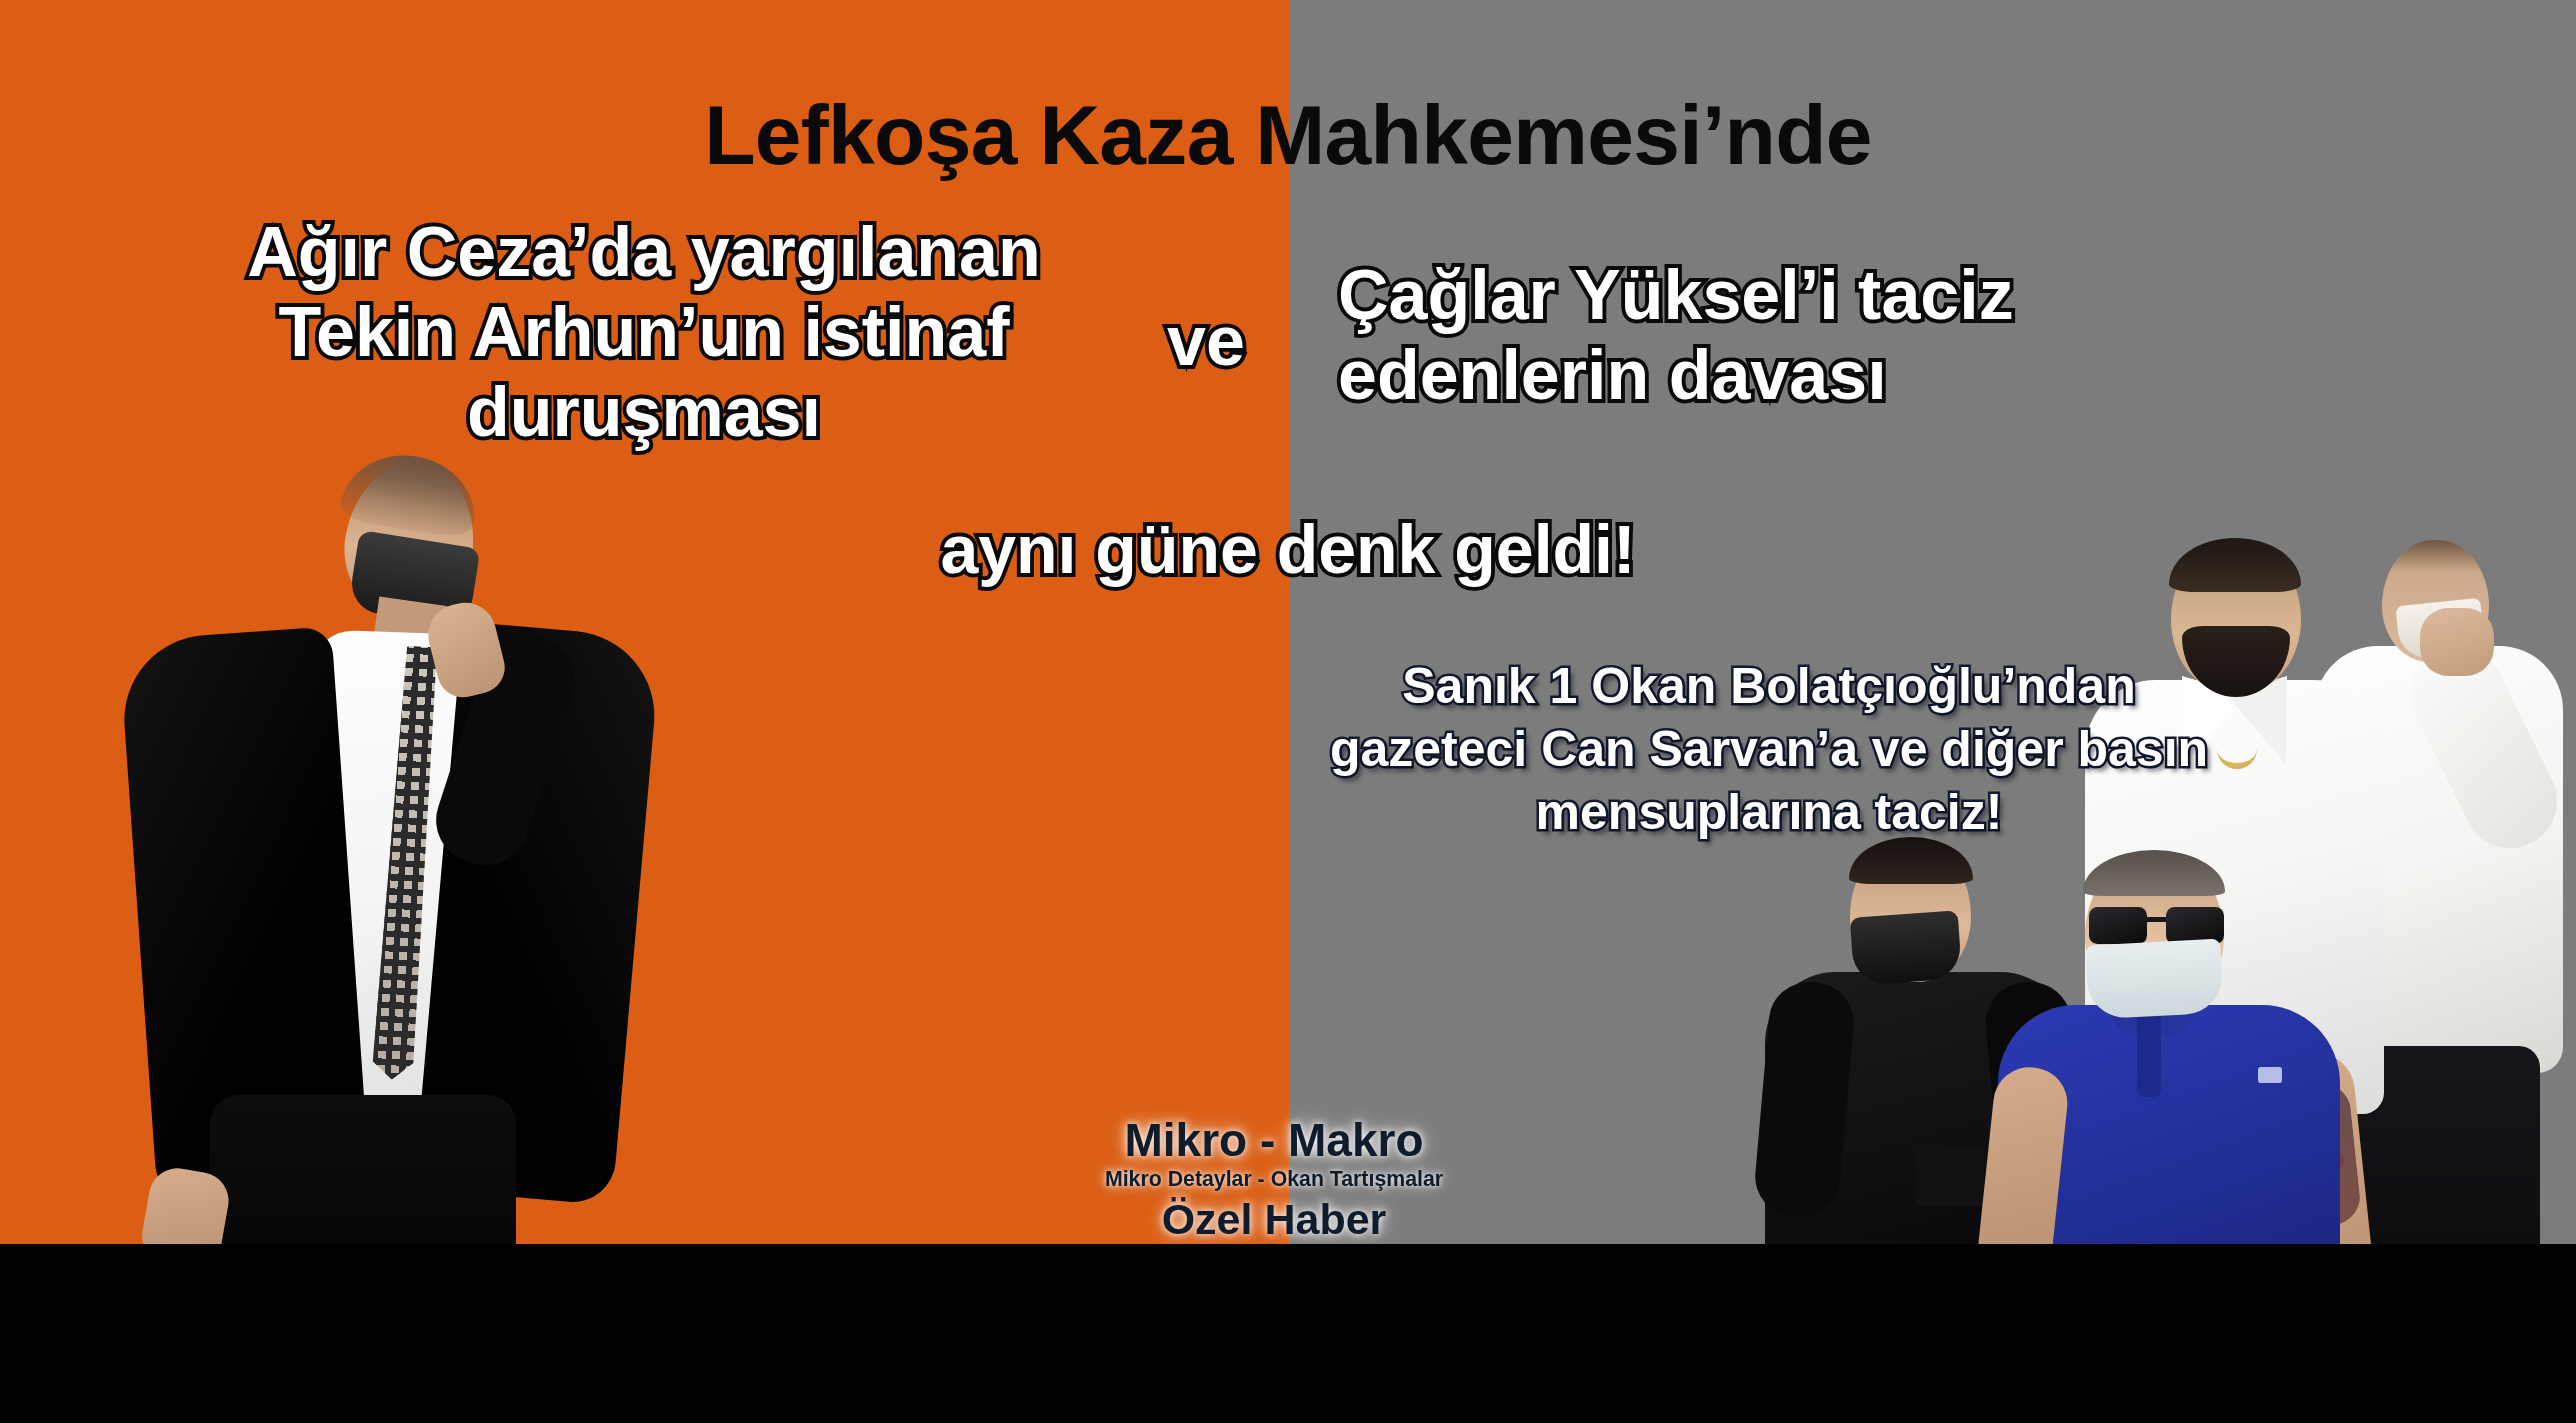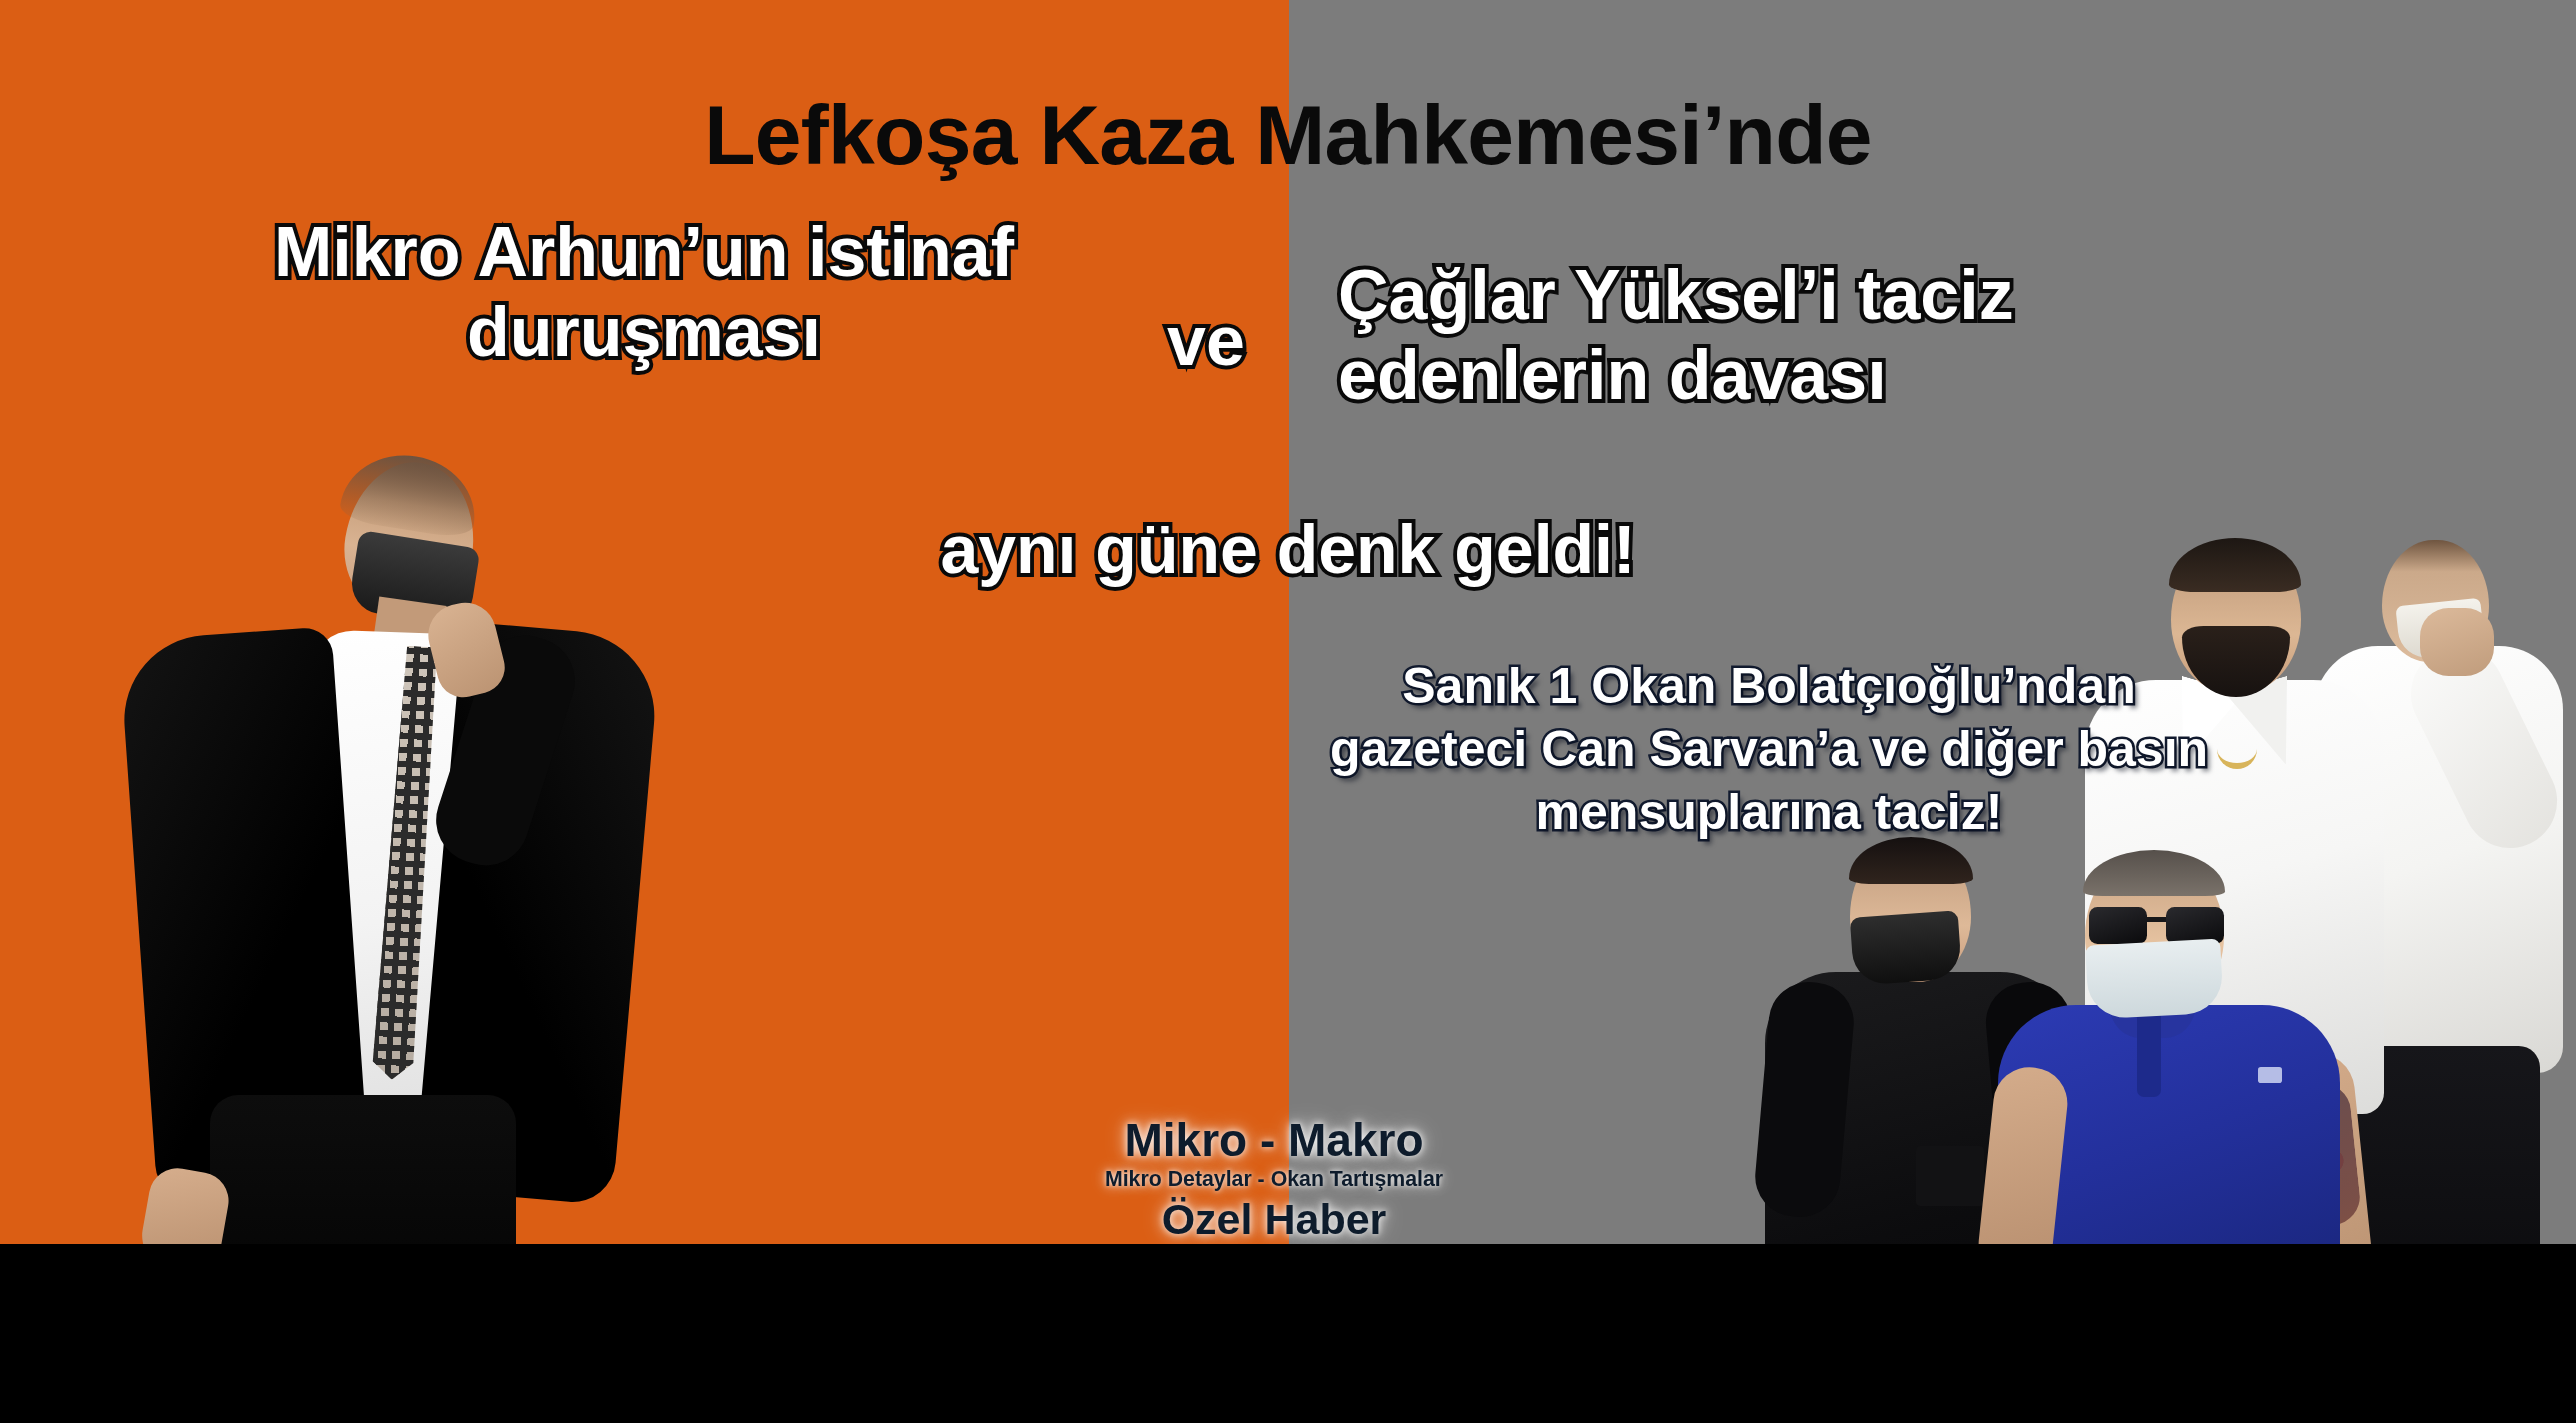--- a/index.html
+++ b/index.html
@@ -484,21 +484,22 @@
       <div class="lens l"></div>
       <div class="bridge"></div>
       <div class="lens r"></div>
     </div>
     <div class="mask"></div>
   </div>
 
   <div class="layer headline">Lefkoşa Kaza Mahkemesi’nde</div>
 
   <div class="layer sub-left outline-white">
-    <div>Mikro Arhun’un istinaf</div>
+    <div>Ağır Ceza’da yargılanan</div>
+    <div>Tekin Arhun’un istinaf</div>
     <div>duruşması</div>
   </div>
 
   <div class="layer sub-ve outline-white">ve</div>
 
   <div class="layer sub-right outline-white">
     <div>Çağlar Yüksel’i taciz</div>
     <div>edenlerin davası</div>
   </div>
 

